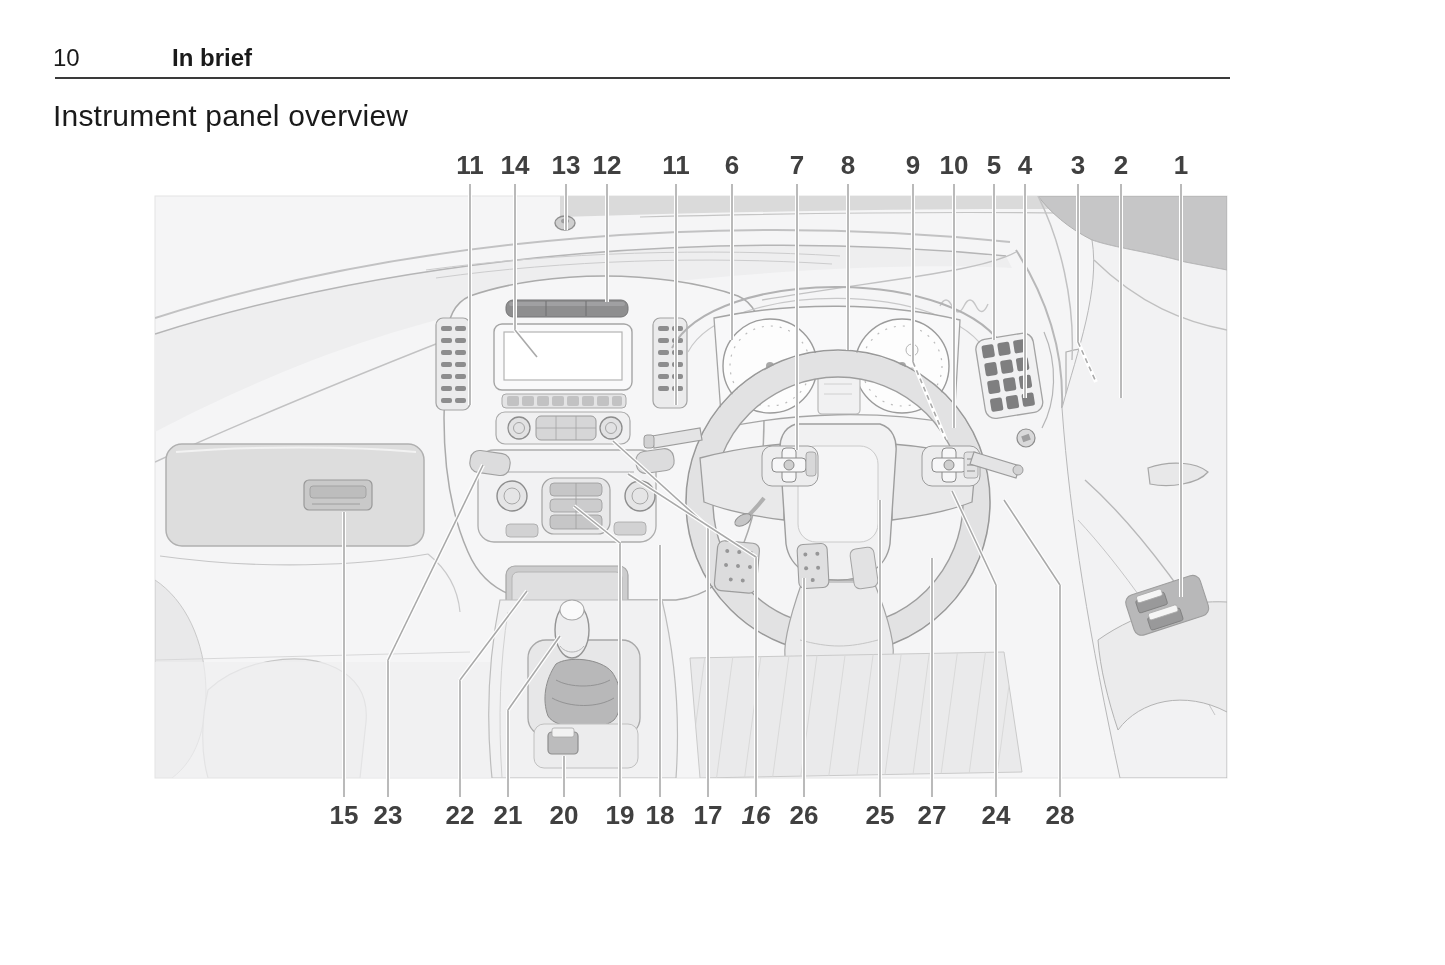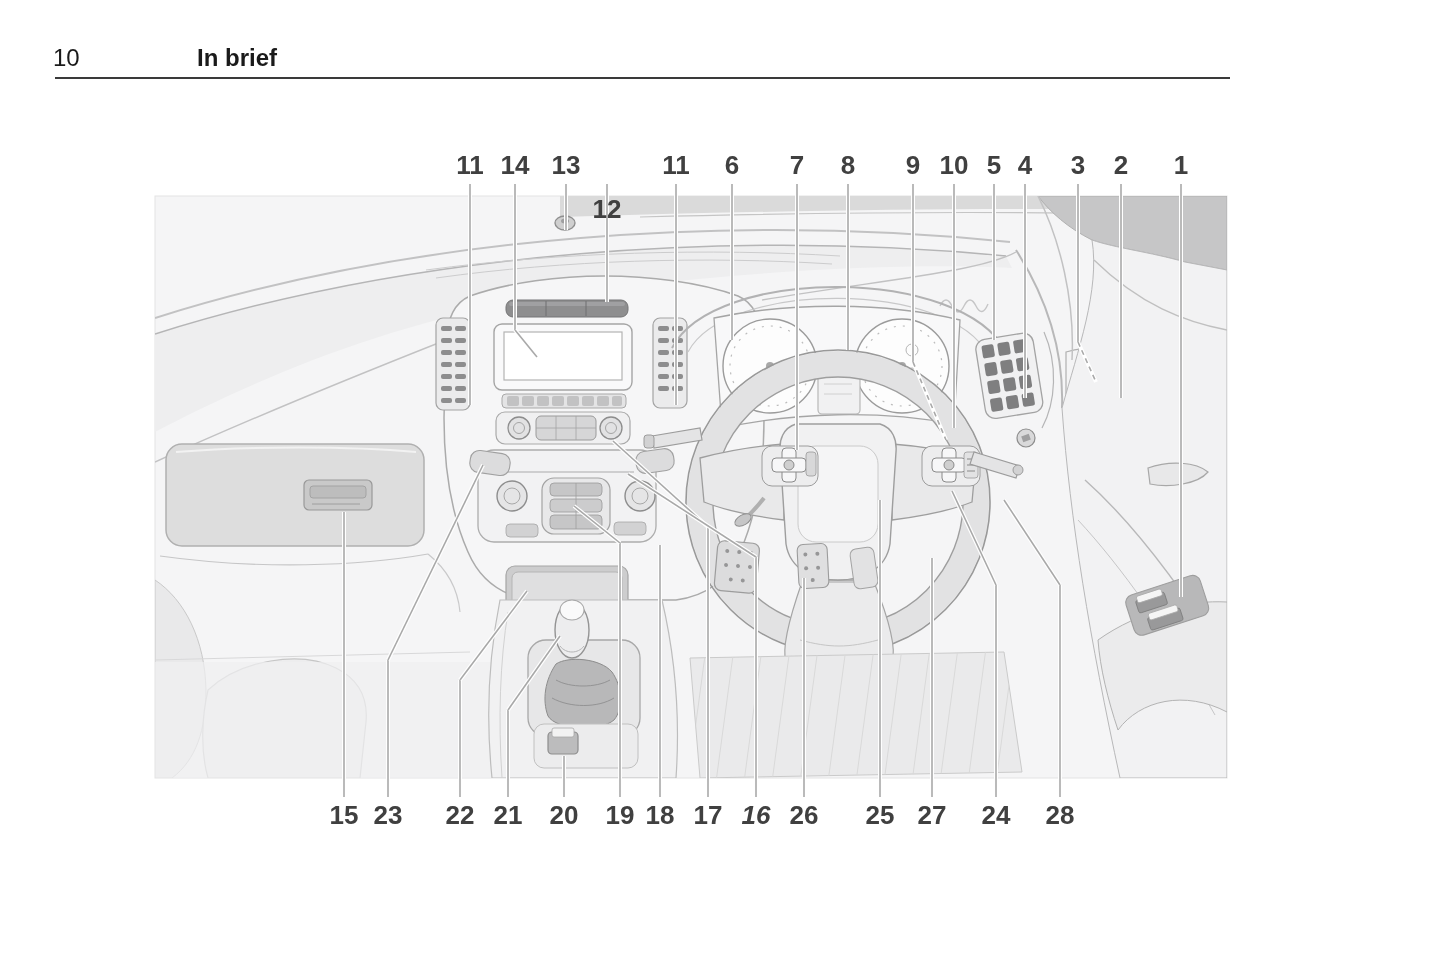--- a/index.html
+++ b/index.html
@@ -1,38 +1,39 @@
 <!DOCTYPE html>
 <html><head>
 <meta charset="utf-8">
 <style>
   html,body{margin:0;padding:0;background:#ffffff;}
   .page{
     position:relative;width:1230px;height:965px;background:#ffffff;
     font-family:"Liberation Sans","DejaVu Sans",sans-serif;color:#1a1a1a;overflow:hidden;
   }
   .hdr-num{position:absolute;left:53px;top:44px;font-size:24px;font-weight:400;}
-  .hdr-sec{position:absolute;left:172px;top:44px;font-size:24px;font-weight:bold;margin-left:25px;}
+  .hdr-sec{position:absolute;left:172px;top:44px;font-size:24px;font-weight:bold;}
   .hdr-rule{position:absolute;left:55px;top:77px;width:1276px;height:2px;background:#3a3a3a;}
   .title{position:absolute;left:53px;top:99px;font-size:30px;font-weight:400;letter-spacing:.2px;}
   #fig-svg{position:absolute;left:0;top:0;}
   .co{
     position:absolute;transform:translateX(-50%);
     font-size:26px;font-weight:bold;color:#404040;line-height:1;white-space:nowrap;
   }
   #leader-lines path{fill:none;}
 </style>
 </head>
 <body>
 
 <div class="page">
 
   <span class="hdr-num">10</span>
   <span class="hdr-sec">In brief</span>
   <div class="hdr-rule"></div>
+  <div class="title">Instrument panel overview</div>
 
   <svg id="fig-svg" width="1445" height="965" viewBox="0 0 1445 965">
     <defs>
       <clipPath id="matClip">
           <path d="M690,658 L1004,652 L1022,772 L700,778 Z"></path>
         </clipPath>
       <clipPath id="figClip">
           <rect x="155" y="196" width="1072" height="582"></rect>
         </clipPath>
     </defs>
@@ -436,21 +437,21 @@
         <path d="M1060,797 L1060,585" stroke="#a9a9a9" stroke-width="1.6"></path>
         <path d="M1060,585 L1004,500" stroke="#ffffff" stroke-width="4"></path>
         <path d="M1060,585 L1004,500" stroke="#a9a9a9" stroke-width="1.6"></path>
       </g>
   </svg>
 
   <div id="callouts">
       <div class="co" style="left: 470px; top: 152px;">11</div>
       <div class="co" style="left: 515px; top: 152px;">14</div>
       <div class="co" style="left: 566px; top: 152px;">13</div>
-      <div class="co" style="left: 607px; top: 152px; margin-top: 44px;">12</div>
+      <div class="co" style="left: 607px; top: 152px;">12</div>
       <div class="co" style="left: 676px; top: 152px;">11</div>
       <div class="co" style="left: 732px; top: 152px;">6</div>
       <div class="co" style="left: 797px; top: 152px;">7</div>
       <div class="co" style="left: 848px; top: 152px;">8</div>
       <div class="co" style="left: 913px; top: 152px;">9</div>
       <div class="co" style="left: 954px; top: 152px;">10</div>
       <div class="co" style="left: 994px; top: 152px;">5</div>
       <div class="co" style="left: 1025px; top: 152px;">4</div>
       <div class="co" style="left: 1078px; top: 152px;">3</div>
       <div class="co" style="left: 1121px; top: 152px;">2</div>

